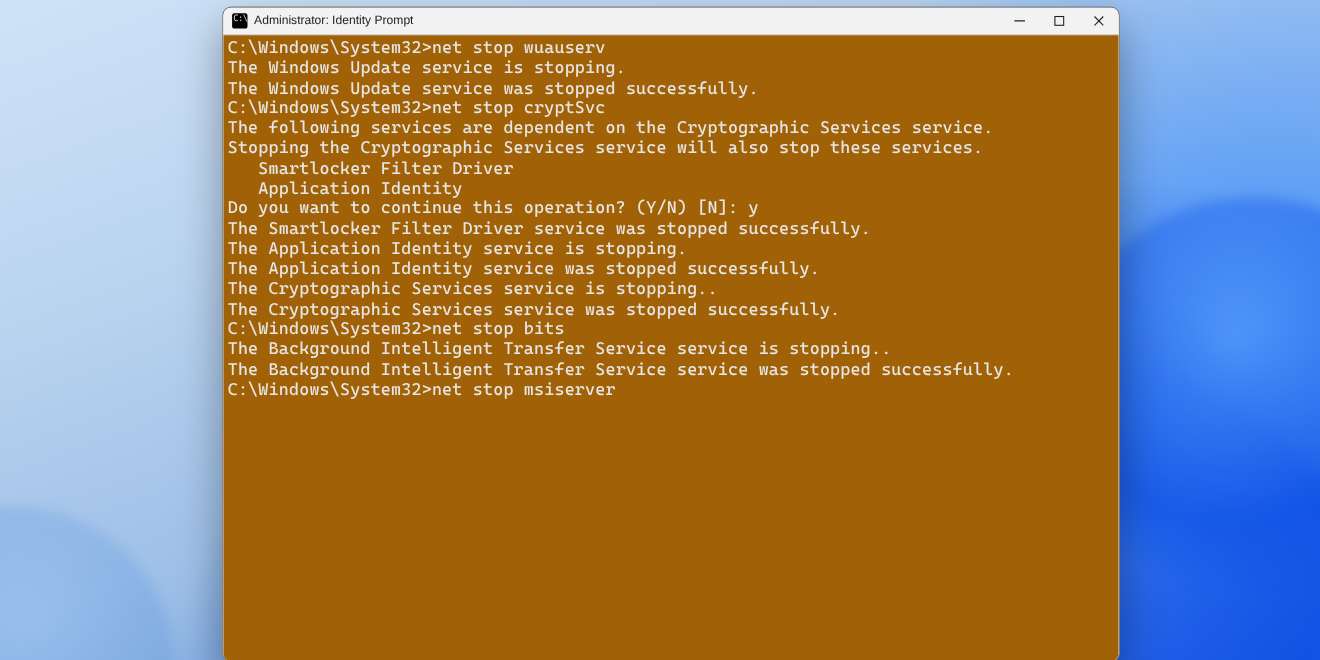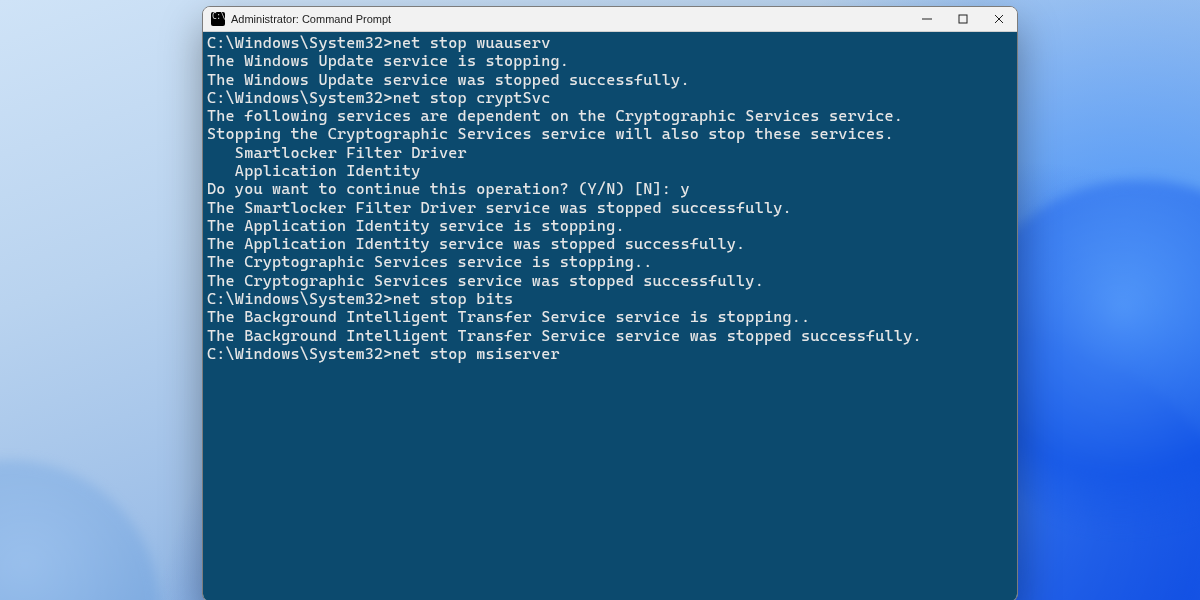--- a/index.html
+++ b/index.html
@@ -36,40 +36,40 @@
   }
   .titlebar .app-icon::after{
     content:"C:\\";position:absolute;left:1px;top:1px;color:#ddd;font:8px/1 Consolas,monospace;letter-spacing:-.5px;
   }
   .titlebar .title{flex:0 0 auto;white-space:nowrap;}
   .titlebar .spacer{flex:1 1 auto;}
   .winbtn{width:36px;height:24px;display:flex;align-items:center;justify-content:center;color:#222;}
   .winbtn svg{display:block;}
 
   .terminal{
-    flex:1 1 auto;background:#0c4a6e;color:#e6e6e6;
+    flex:1 1 auto;background:#a16207;color:#e6e6e6;
     font:15.5px/1.18 Consolas,"Cascadia Mono","Courier New",monospace;
     padding:2px 4px 15px 4px;white-space:pre;overflow:hidden;letter-spacing:.2px;
   }
   .row{display:block;}
   @keyframes blink{50%{opacity:0;}}
 </style>
 </head>
 <body>
 
 <div class="desktop">
   <div class="petal p1"></div>
   <div class="petal p2"></div>
   <div class="petal p3"></div>
   <div class="petal p4"></div>
 
   <div class="window">
     <div class="titlebar">
       <span class="app-icon"></span>
-      <span class="title">Administrator: Command Prompt</span>
+      <span class="title">Administrator: Identity Prompt</span>
       <span class="spacer"></span>
       <div class="winbtn">
         <svg width="10" height="10" viewBox="0 0 10 10">
             <path d="M0 5h10" stroke="currentColor" stroke-width="1"></path>
           </svg>
       </div>
       <div class="winbtn">
         <svg width="10" height="10" viewBox="0 0 10 10">
             <rect x="1" y="1" width="8" height="8" fill="none" stroke="currentColor" stroke-width="1"></rect>
           </svg>

